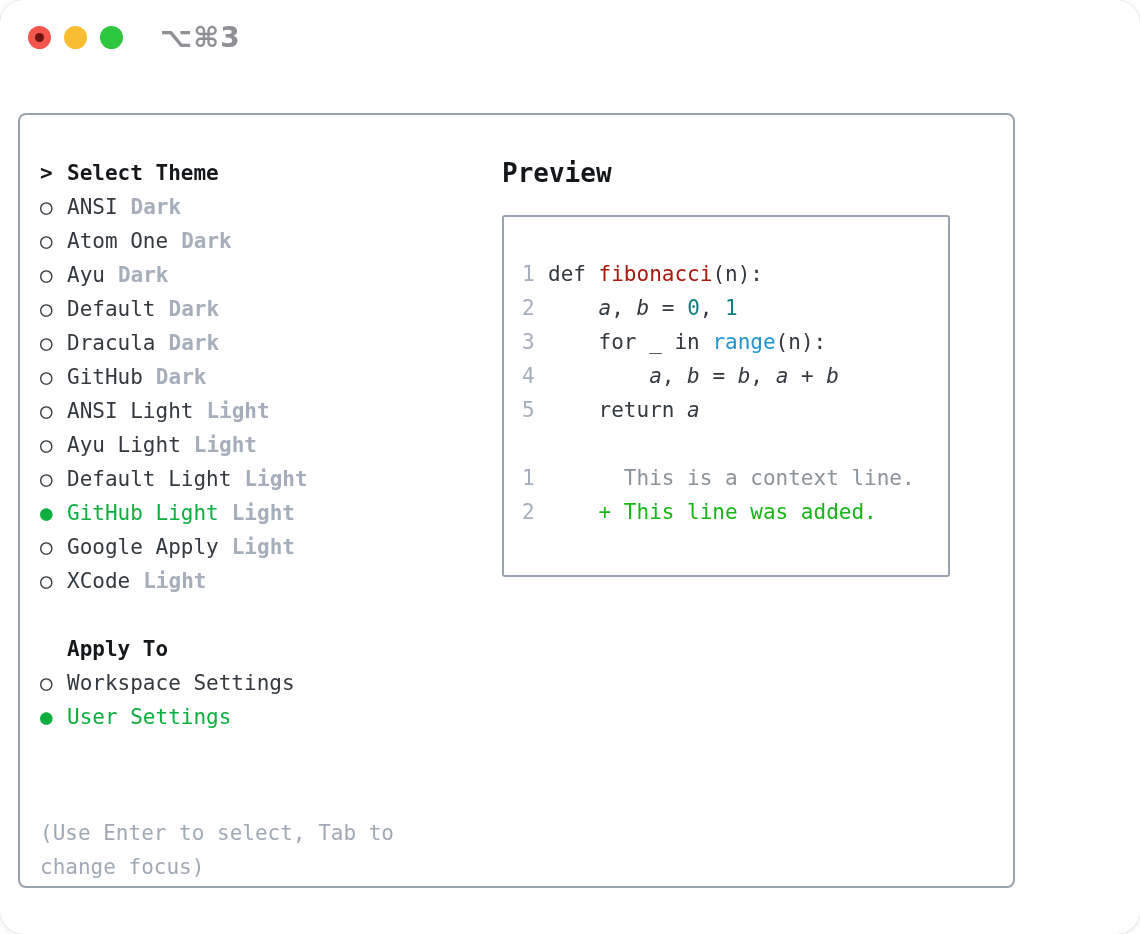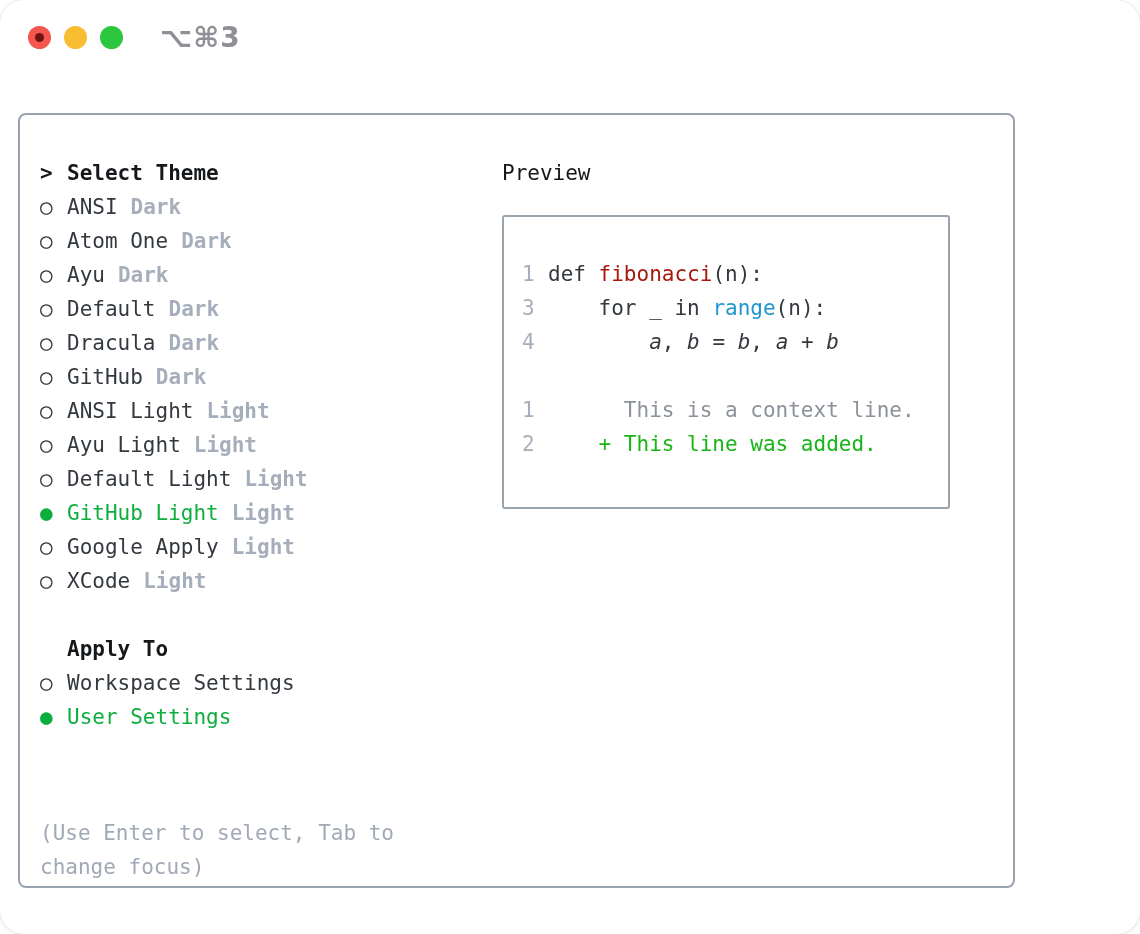--- a/index.html
+++ b/index.html
@@ -31,21 +31,21 @@
   .prompt{display:inline-block;width:27px;}
   .bullet{display:inline-block;width:27px;color:var(--c-dark);}
   .t-name{color:var(--c-dark);}
   .t-variant{color:var(--c-gray);margin-left:13px;font-weight:bold;}
   .row.selected .t-name, .row.selected .bullet{color:var(--c-green);}
   .blank-row{height:34px;}
   .apply-header{padding-left:27px;font-weight:bold;color:var(--c-black);}
   .hint{max-width:402px;font-size:21px;line-height:34px;color:var(--c-hint);white-space:normal;margin-top:48px;}
   
   .right-col{position:absolute;left:482px;top:41px;}
-  .preview-title{height:34px;line-height:34px;font-size:21px;font-weight:normal;color:var(--c-black);}
+  .preview-title{height:34px;line-height:34px;font-size:26px;font-weight:bold;color:var(--c-black);}
   .preview-box{
     margin-top:25px;width:448px;box-sizing:border-box;
     border:2px solid var(--c-border);border-radius:3px;
     padding:40px 14px 46px 18px;background:#fff;
   }
   .code-line{height:34px;line-height:34px;font-size:21px;white-space:pre;}
   .ln{display:inline-block;width:14px;margin-right:12px;color:var(--c-gray);}
   .tok-code{color:var(--c-dark);}
   .tok-func{color:var(--c-func);}
   .tok-num{color:var(--c-numlit);}
@@ -101,22 +101,24 @@
       <div class="blank-row"></div>
 
       <div class="hint">(Use Enter to select, Tab to change focus)</div>
     </div>
 
     <div class="right-col">
       <div class="preview-title">Preview</div>
       <div class="preview-box">
         <div id="code">
             <div class="code-line"><span class="ln">1</span><span class="tok tok-code">def </span><span class="tok tok-func">fibonacci</span><span class="tok tok-code">(n):</span></div>
+            <div class="code-line"><span class="ln">2</span><span class="tok tok-code">    </span><span class="tok tok-var">a</span><span class="tok tok-code">, </span><span class="tok tok-var">b</span><span class="tok tok-code"> = </span><span class="tok tok-num">0</span><span class="tok tok-code">, </span><span class="tok tok-num">1</span></div>
             <div class="code-line"><span class="ln">3</span><span class="tok tok-code">    for _ in </span><span class="tok tok-builtin">range</span><span class="tok tok-code">(n):</span></div>
             <div class="code-line"><span class="ln">4</span><span class="tok tok-code">        </span><span class="tok tok-var">a</span><span class="tok tok-code">, </span><span class="tok tok-var">b</span><span class="tok tok-code"> = </span><span class="tok tok-var">b</span><span class="tok tok-code">, </span><span class="tok tok-var">a</span><span class="tok tok-code"> + </span><span class="tok tok-var">b</span></div>
+            <div class="code-line"><span class="ln">5</span><span class="tok tok-code">    return </span><span class="tok tok-var">a</span></div>
             <div class="code-line"><span class="ln"></span></div>
             <div class="code-line"><span class="ln">1</span><span class="tok tok-context">      This is a context line.</span></div>
             <div class="code-line"><span class="ln">2</span><span class="tok tok-added">    + This line was added.</span></div>
           </div>
       </div>
     </div>
 
   </div>
 </div>
 

